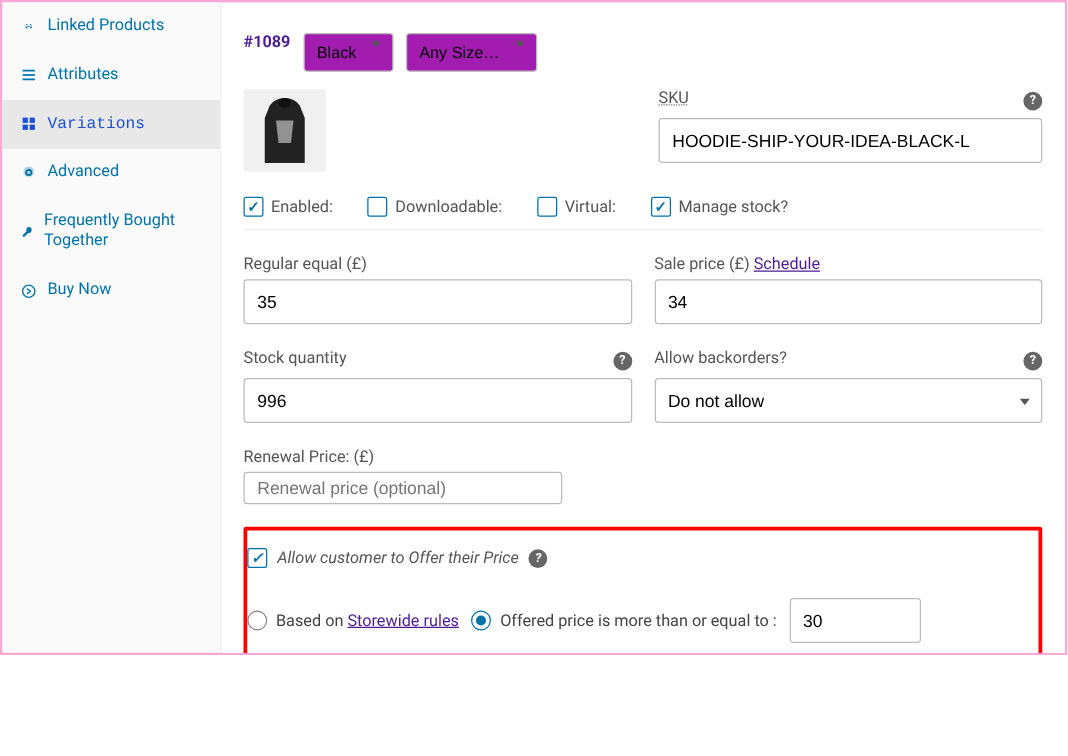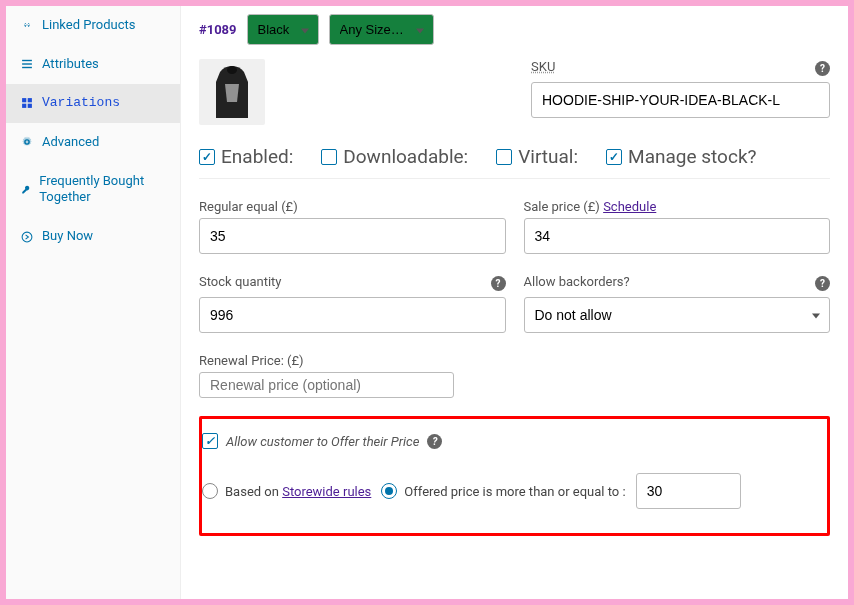--- a/index.html
+++ b/index.html
@@ -1,38 +1,38 @@
 <!DOCTYPE html>
 <html><head>
   <meta charset="utf-8">
   <style>
     * { box-sizing: border-box; margin: 0; padding: 0; }
     body { font-family: -apple-system, BlinkMacSystemFont, "Segoe UI", Roboto, sans-serif; font-size: 13px; color: #444; background: #fff; }
-    .container { display: flex; width: 854px; height: 605px; border: 6px solid #f9a8d4; }
+    .container { display: flex; width: 854px; height: 524px; border: 2px solid #f9a8d4; }
     .sidebar { width: 175px; background: #fafafa; border-right: 1px solid #eee; }
     .sidebar-item { display: flex; align-items: center; gap: 8px; padding: 11px 14px; color: #0073aa; cursor: pointer; font-size: 13px; line-height: 1.3; }
     .sidebar-item.active { background: #e8e8e8; color: #1d4ed8; font-family: Liberation Mono, monospace; }
     .sidebar-item .icon { width: 14px; height: 14px; display: inline-flex; align-items: center; justify-content: center; }
     .main { flex: 1; background: #fff; padding: 0 18px 18px 18px; overflow-y: auto; }
     .variation-header { display: flex; align-items: center; gap: 10px; padding: 8px 0 14px 0; }
     .variation-id { font-weight: bold; font-size: 13px; color: #4c1d95; }
-    .select { padding: 7px 28px 7px 10px; border: 1px solid #bbb; border-radius: 3px; font-size: 13px; background: #15803d; appearance: none; position: relative; }
+    .select { padding: 7px 28px 7px 10px; border: 1px solid #bbb; border-radius: 3px; font-size: 13px; background: #a21caf; appearance: none; position: relative; margin-top: 16px; }
     .select-wrap { position: relative; display: inline-block; }
     .select-wrap::after { content: ''; position: absolute; right: 10px; top: 50%; transform: translateY(-30%); border-left: 4px solid transparent; border-right: 4px solid transparent; border-top: 5px solid #555; pointer-events: none; }
     .row { display: flex; gap: 18px; margin-bottom: 20px; }
     .col { flex: 1; }
     .thumb { width: 66px; height: 66px; background: #f0f0f0; display: flex; align-items: center; justify-content: center; border-radius: 2px; }
     .thumb svg { width: 44px; height: 60px; }
     .field-label { font-size: 13px; color: #555; margin-bottom: 4px; display: block; }
     .field-label.dotted { text-decoration: underline dotted; text-decoration-color: #999; }
     .input { width: 100%; padding: 9px 10px; border: 1px solid #bbb; border-radius: 3px; font-size: 14px; background: #fff; }
     .help { width: 15px; height: 15px; background: #666; color: #fff; border-radius: 50%; display: inline-flex; align-items: center; justify-content: center; font-size: 10px; font-weight: bold; cursor: help; }
     .label-row { display: flex; justify-content: space-between; align-items: center; margin-bottom: 4px; }
     .checks { display: flex; gap: 28px; align-items: center; border-bottom: 1px solid #eee; padding-bottom: 10px; margin-bottom: 20px; color: #555; }
-    .checks label { display: flex; align-items: center; gap: 6px; font-size: 19px; cursor: pointer; }
+    .checks label { display: flex; align-items: center; gap: 6px; font-size: 13px; cursor: pointer; }
     .cb { width: 16px; height: 16px; border: 1.5px solid #0073aa; border-radius: 2px; display: inline-flex; align-items: center; justify-content: center; background: #fff; }
     .cb.checked::after { content: '✓'; color: #0073aa; font-size: 12px; font-weight: bold; }
     .link { color: #4c1d95; text-decoration: underline; cursor: pointer; }
     .small-input { width: 255px; padding: 4px 10px; border: 1px solid #bbb; border-radius: 3px; font-size: 14px; background: #fff; }
     .highlight-box { border: 3px solid #ff0000; border-radius: 2px; padding: 14px 16px 24px 0; margin-top: 10px; }
     .highlight-inner { padding: 0 0 0 0; }
     .offer-header { display: flex; align-items: center; gap: 8px; font-style: italic; color: #555; margin-bottom: 24px; }
     .offer-title { font-size: 13px; color: #444; margin-bottom: 24px; }
     .radio-row { display: flex; align-items: center; gap: 10px; flex-wrap: wrap; }
     .radio { width: 16px; height: 16px; border: 1.5px solid #888; border-radius: 50%; display: inline-flex; align-items: center; justify-content: center; background: #fff; cursor: pointer; }

